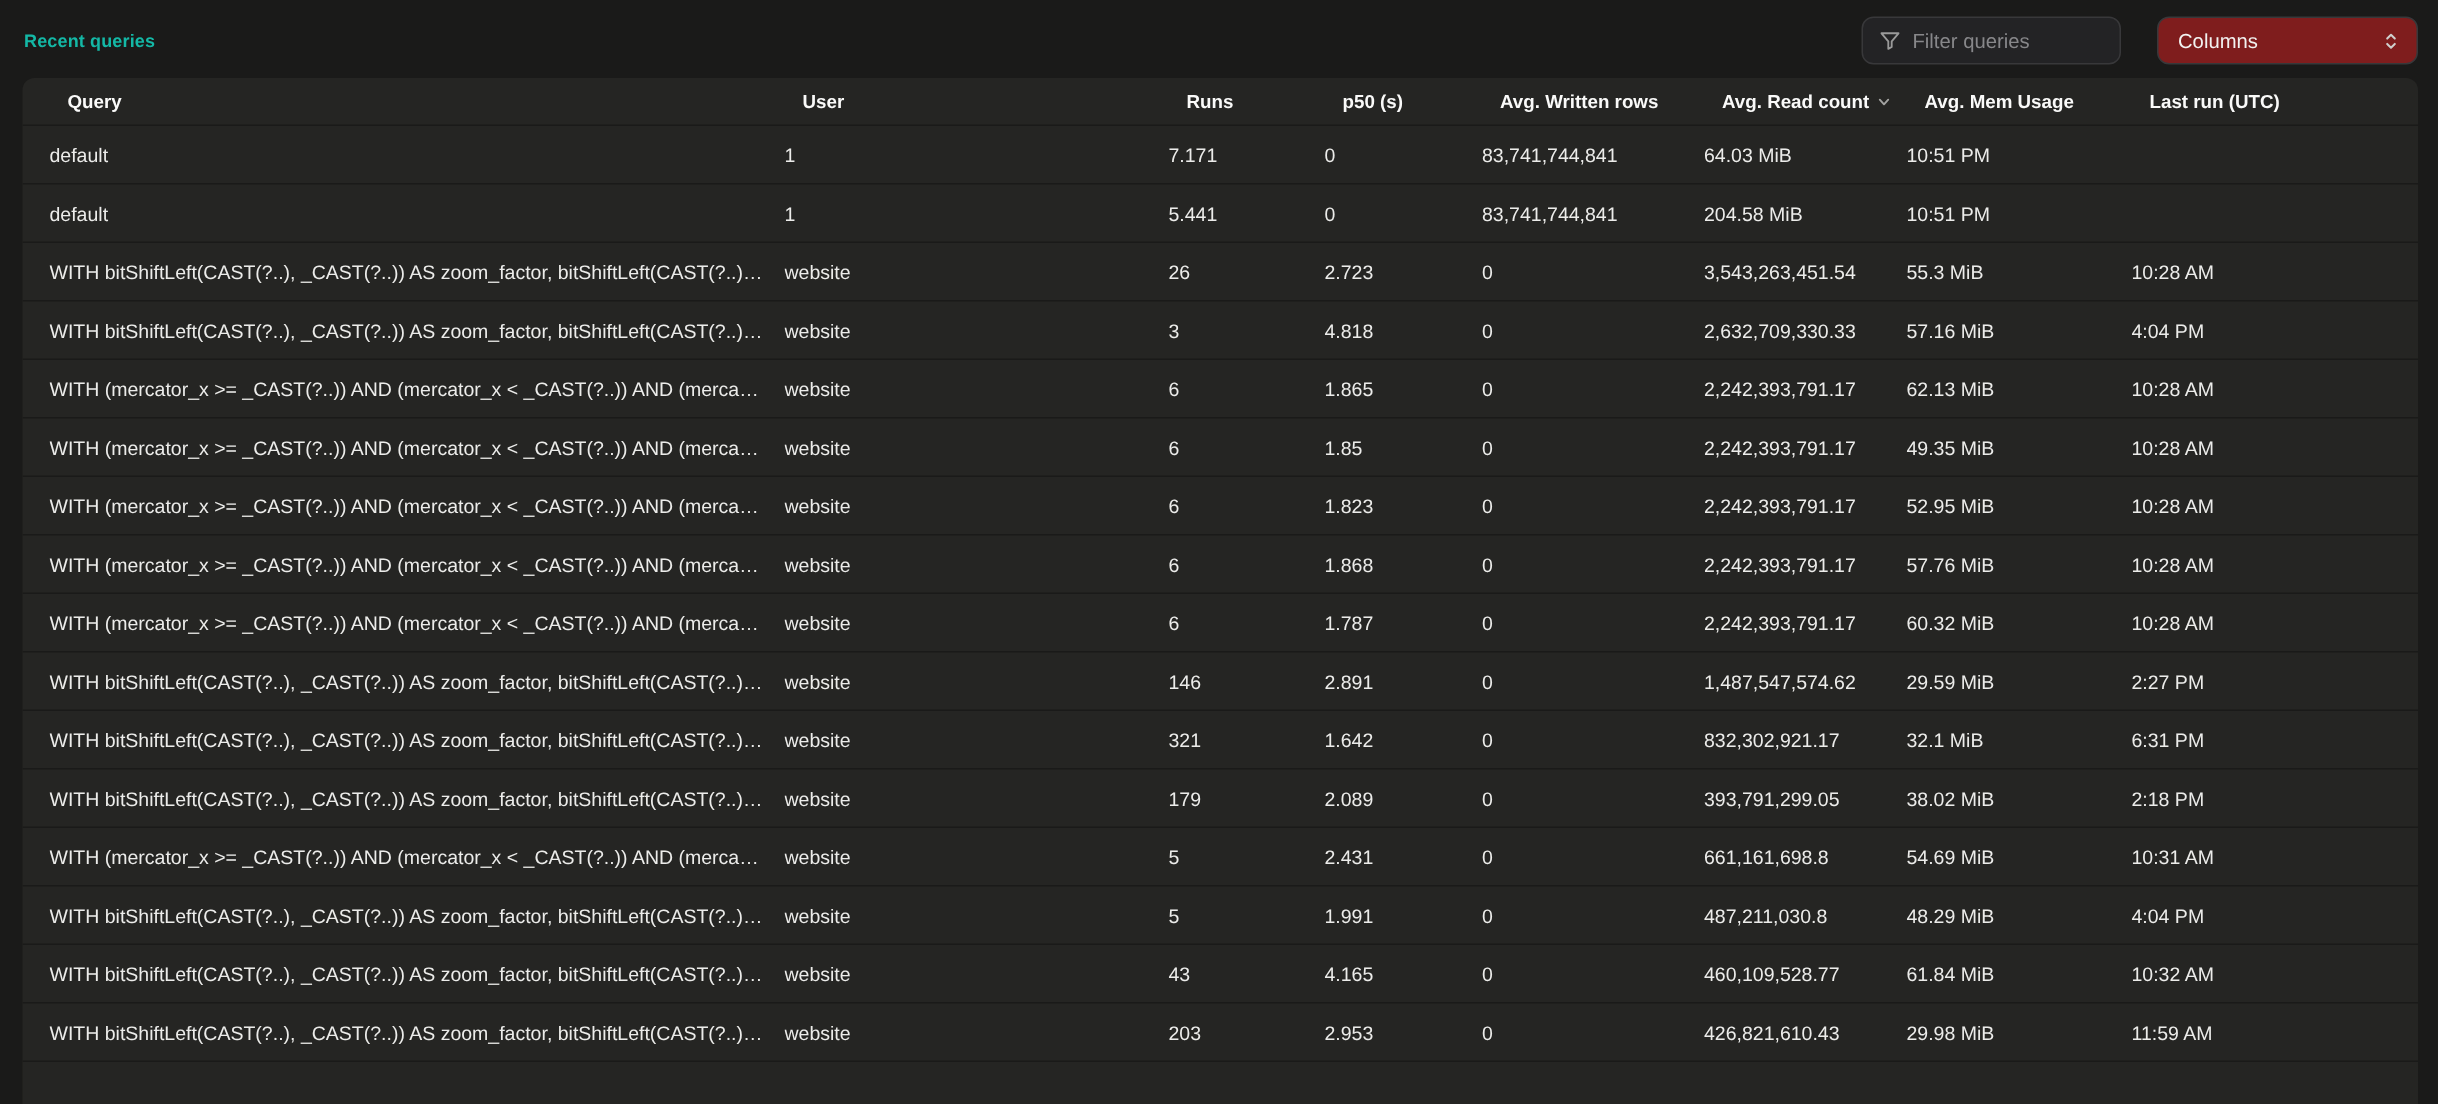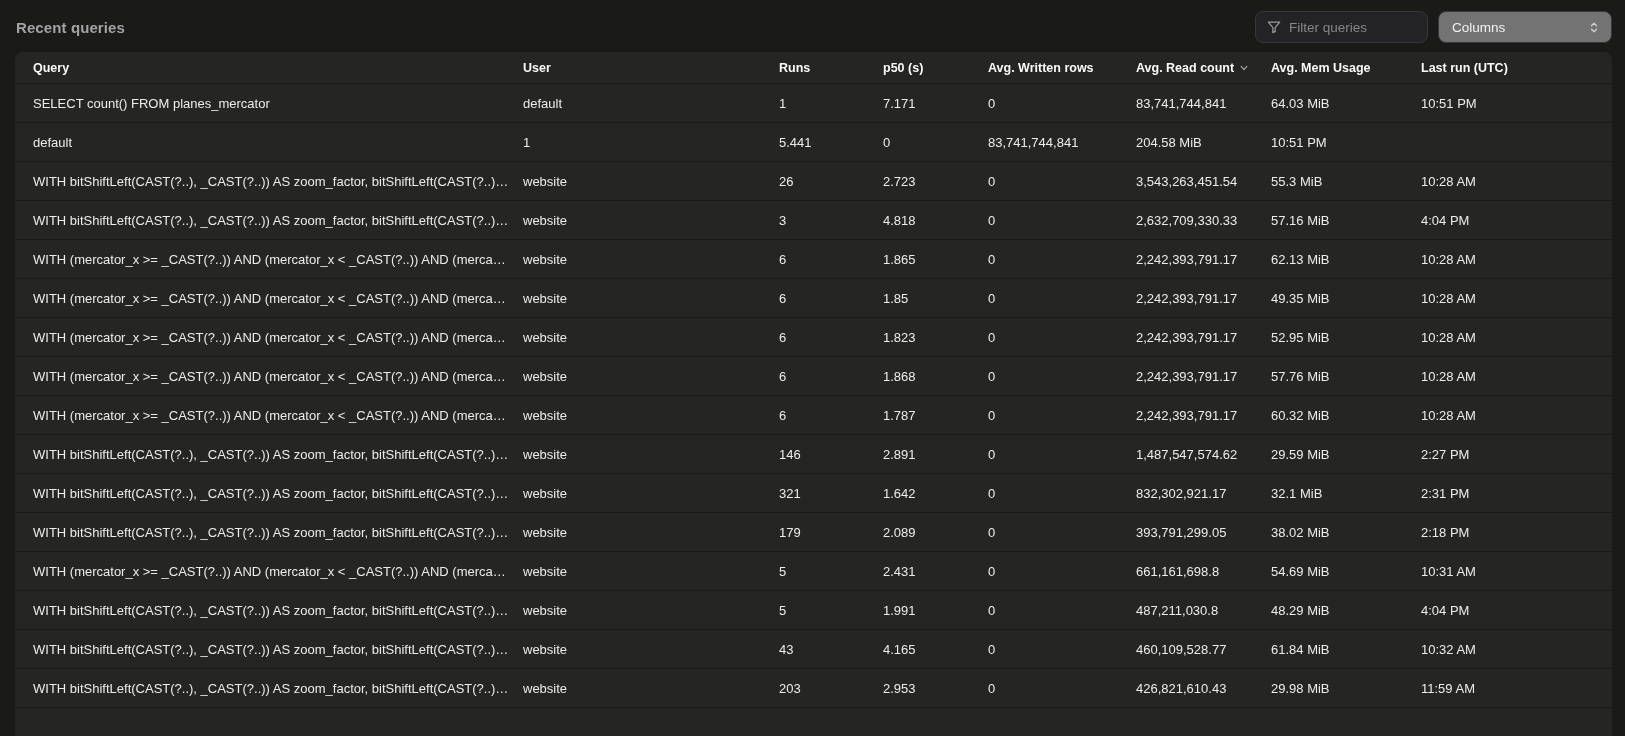--- a/index.html
+++ b/index.html
@@ -13,47 +13,47 @@
 
   
   .topbar {
     display: flex;
     align-items: center;
     justify-content: space-between;
     padding: 7px 13px 5px 16px;
     height: 52px;
   }
   .page-title {
-    font-size: 15px;
+    font-size: 12px;
     font-weight: 700;
-    color: #a3a3a3;
+    color: #14b8a6;
     letter-spacing: 0.1px;
   }
-  .controls { display: flex; gap: 10px; }
+  .controls { display: flex; gap: 24px; }
   .filter-box {
     width: 173px; height: 32px;
     background: #232325;
     border: 1px solid #38383a;
     border-radius: 8px;
     display: flex; align-items: center;
     padding: 0 10px 0 11px;
     gap: 8px;
   }
   .filter-box input {
     flex: 1; min-width: 0;
     background: transparent;
     border: none; outline: none;
     color: #e8e8e6;
     font-size: 13.5px;
     font-family: inherit;
   }
   .filter-box input::placeholder { color: #87878a; }
   .columns-btn {
     width: 174px; height: 32px;
-    background: #737373;
+    background: #7f1d1d;
     border: 1px solid #38383a;
     border-radius: 8px;
     display: flex; align-items: center;
     justify-content: space-between;
     padding: 0 11px 0 13px;
     cursor: pointer;
     color: #f2f2f0;
     font-size: 13.5px;
   }
 
@@ -74,20 +74,21 @@
     height: 32px;
     border-bottom: 1px solid #1a1a19;
   }
   .th {
     font-size: 12.5px;
     font-weight: 700;
     color: #fafaf9;
     white-space: nowrap;
     display: flex; align-items: center; gap: 5px;
     cursor: pointer;
+    margin-left: 12px;
   }
   .tr {
     height: 39px;
     border-bottom: 1px solid #1a1a19;
     cursor: pointer;
   }
   .tr:last-of-type { border-bottom: 1px solid #1a1a19; }
   .td {
     font-size: 13px;
     color: #ececea;
@@ -155,21 +156,20 @@
     <div class="th">
         <span>Avg. Mem Usage</span>
       </div>
     <div class="th">
         <span>Last run (UTC)</span>
       </div>
   </div>
 
   <div id="table-body">
   <div class="grid-row tr">
-    <div class="td">SELECT count() FROM planes_mercator</div>
     <div class="td">default</div>
     <div class="td">1</div>
     <div class="td">7.171</div>
     <div class="td">0</div>
     <div class="td">83,741,744,841</div>
     <div class="td">64.03 MiB</div>
     <div class="td">10:51 PM</div>
   </div>
 
   <div class="grid-row tr">
@@ -271,21 +271,21 @@
   </div>
 
   <div class="grid-row tr">
     <div class="td">WITH bitShiftLeft(CAST(?..), _CAST(?..)) AS zoom_factor, bitShiftLeft(CAST(?..), ? -...</div>
     <div class="td">website</div>
     <div class="td">321</div>
     <div class="td">1.642</div>
     <div class="td">0</div>
     <div class="td">832,302,921.17</div>
     <div class="td">32.1 MiB</div>
-    <div class="td">2:31 PM</div>
+    <div class="td">6:31 PM</div>
   </div>
 
   <div class="grid-row tr">
     <div class="td">WITH bitShiftLeft(CAST(?..), _CAST(?..)) AS zoom_factor, bitShiftLeft(CAST(?..), ? -...</div>
     <div class="td">website</div>
     <div class="td">179</div>
     <div class="td">2.089</div>
     <div class="td">0</div>
     <div class="td">393,791,299.05</div>
     <div class="td">38.02 MiB</div>

